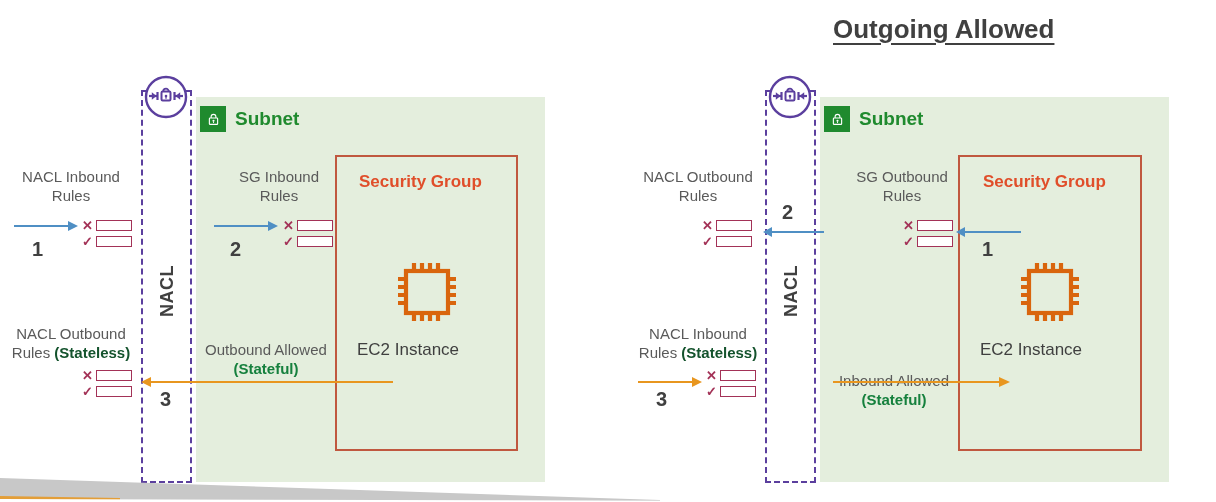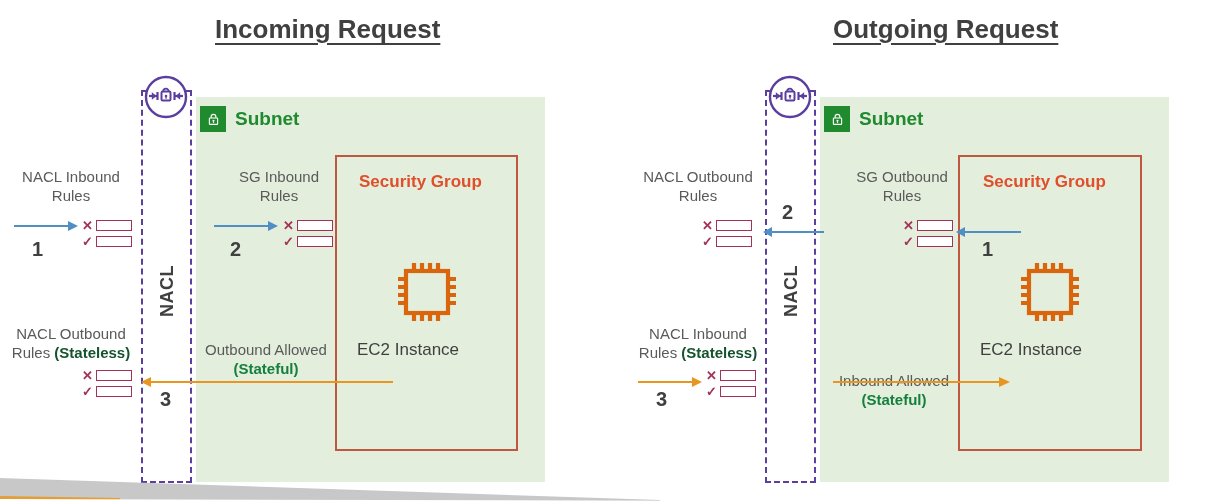--- a/index.html
+++ b/index.html
@@ -211,21 +211,20 @@
         <rect x="13" y="13" width="42" height="42"></rect>
         <path d="M21 13 V5 M29 13 V5 M37 13 V5 M45 13 V5"></path>
         <path d="M21 55 V63 M29 55 V63 M37 55 V63 M45 55 V63"></path>
         <path d="M13 21 H5 M13 29 H5 M13 37 H5 M13 45 H5"></path>
         <path d="M55 21 H63 M55 29 H63 M55 37 H63 M55 45 H63"></path>
       </g>
     </svg>
   </div>
   <div class="abs ec2-label" style="left:357px;top:340px;">EC2 Instance</div>
 
-  <div class="abs panel-title" style="left:215px;top:14px;">Incoming Request</div>
 
   <div class="abs subnet-box" style="left:820px;top:97px;width:349px;height:385px;"></div>
 
   <div class="abs sg-box" style="left:958px;top:155px;width:184px;height:296px;"></div>
 
   <div class="abs sg-label" style="left:983px;top:172px;">Security Group</div>
 
   <div class="abs nacl-col" style="left:765px;top:90px;width:51px;height:393px;"></div>
 
   <div class="abs nacl-vtext" style="left:781px;top:265px;">NACL</div>
@@ -348,21 +347,21 @@
         <rect x="13" y="13" width="42" height="42"></rect>
         <path d="M21 13 V5 M29 13 V5 M37 13 V5 M45 13 V5"></path>
         <path d="M21 55 V63 M29 55 V63 M37 55 V63 M45 55 V63"></path>
         <path d="M13 21 H5 M13 29 H5 M13 37 H5 M13 45 H5"></path>
         <path d="M55 21 H63 M55 29 H63 M55 37 H63 M55 45 H63"></path>
       </g>
     </svg>
   </div>
   <div class="abs ec2-label" style="left:980px;top:340px;">EC2 Instance</div>
 
-  <div class="abs panel-title" style="left:833px;top:14px;">Outgoing Request</div>
+  <div class="abs panel-title" style="left:833px;top:14px;">Outgoing Allowed</div>
 
   <div class="banner">
     <svg width="1216" height="40" viewBox="0 0 1216 40" preserveAspectRatio="none">
       <path d="M0 16 L660 38 L660 40 L0 40 Z" fill="#c8c8c8"></path>
       <path d="M0 34 L120 36 L120 40 L0 40 Z" fill="#e8961f" opacity="0.85"></path>
       <path d="M0 37 L1216 40 L1216 40 L0 40 Z" fill="#ffffff"></path>
     </svg>
   </div>
 
 </div>

